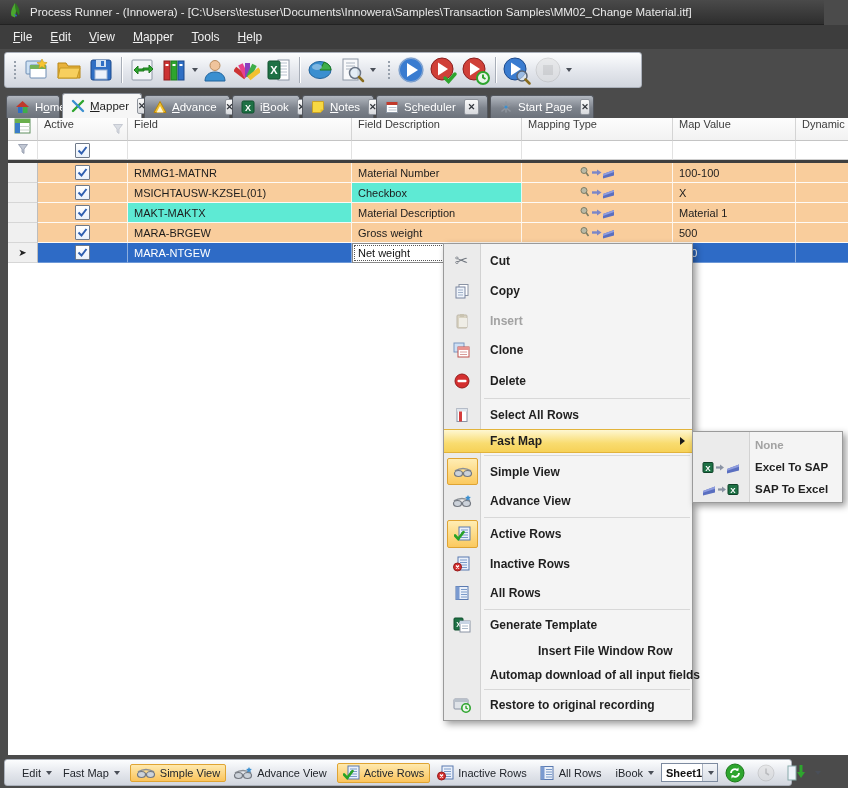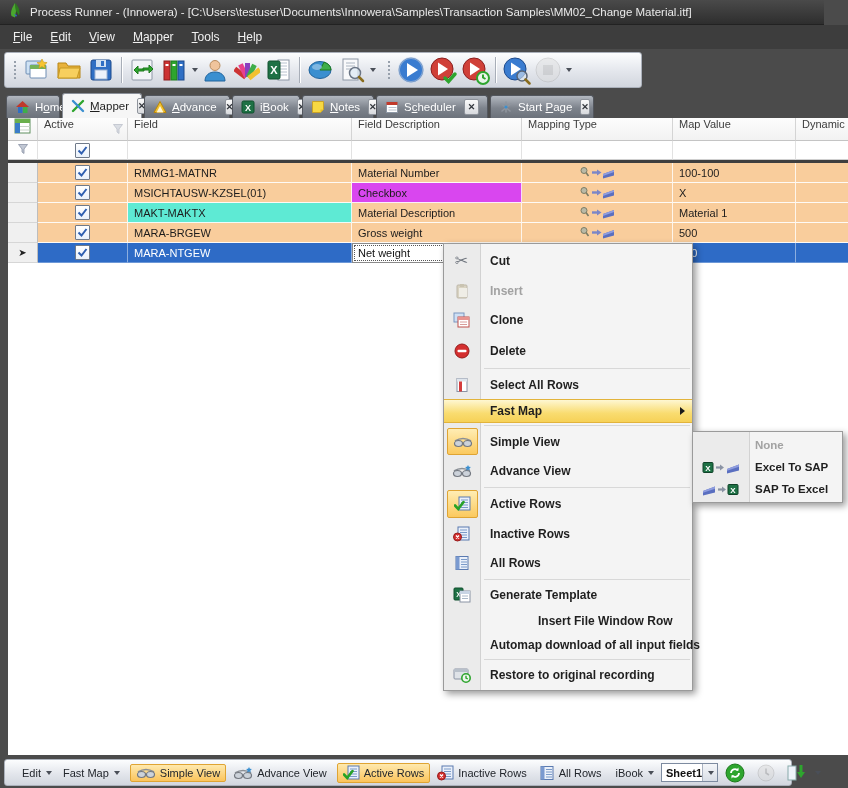--- a/index.html
+++ b/index.html
@@ -431,21 +431,21 @@
     <div class="grow" style="top:65px;height:20px;">
       <div class="gcell indcell" style="width:30px;flex:none;"></div>
       <div class="gcell dcell" style="width:90px;flex:none;background:#f9cd9c;justify-content:center;">
         <span class="checkbox">
           <svg width="11" height="11" viewBox="0 0 11 11" xmlns="http://www.w3.org/2000/svg">
             <path d="M1.5 5.5l3 3 5-6.5" stroke="#2f5fb0" stroke-width="2" fill="none"></path>
           </svg>
         </span>
       </div>
       <div class="gcell dcell" style="width:224px;flex:none;background:#f9cd9c;">MSICHTAUSW-KZSEL(01)</div>
-      <div class="gcell dcell" style="width:170px;flex:none;background:#d946ef;">Checkbox</div>
+      <div class="gcell dcell" style="width:170px;flex:none;background:#5eead4;">Checkbox</div>
       <div class="gcell dcell" style="width:151px;flex:none;background:#f9cd9c;justify-content:center;">
         <span class="micwrap" style="display:inline-flex;align-items:center;justify-content:center;">
           <svg width="36" height="13" viewBox="0 0 36 13" xmlns="http://www.w3.org/2000/svg">
             <circle cx="5" cy="4.5" r="3" fill="#b9b9a6" stroke="#7d7d66"></circle>
             <path d="M7 6.5l2.5 3.5" stroke="#7d7d66" stroke-width="1.6"></path>
             <path d="M13 6.5h5" stroke="#7a86c8" stroke-width="2.4"></path>
             <path d="M18 3.5l4.5 3-4.5 3z" fill="#7a86c8"></path>
             <path d="M24 8l11-4v5.5l-11 3z" fill="#5a6fc0"></path>
             <path d="M24 8l11-4v2l-11 4z" fill="#8f9dde"></path>
           </svg>
@@ -526,20 +526,30 @@
     <div class="editbox" style="left:344px;top:125px;width:170px;height:20px;">Net weight</div>
   </div>
 
 <div id="contextmenu" class="popupmenu" style="left:443px;top:243px;width:250px;">
     <div class="gutter" style="width:36px;"></div>
     <div class="mi" style="height:30px;">
       <span class="miicon" style="left:3px;width:29px;height:26px;">
         <span style="font-size:16px;color:#6f757e;line-height:1;">✂</span>
       </span>
       <span class="milabel" style="margin-left:46px;font-size:12px;">Cut</span>
+    </div>
+    <div class="mi" style="height:30px;">
+      <span class="miicon" style="left:3px;width:29px;height:26px;">
+        <svg width="16" height="16" viewBox="0 0 16 16" xmlns="http://www.w3.org/2000/svg">
+          <rect x="5" y="1.5" width="9" height="11" fill="#fff" stroke="#8a93a4"></rect>
+          <rect x="2" y="4" width="9" height="11" fill="#eef3fa" stroke="#7a86a0"></rect>
+          <path d="M4 7h5M4 9.5h5M4 12h5" stroke="#9fb0c8"></path>
+        </svg>
+      </span>
+      <span class="milabel" style="margin-left:46px;font-size:12px;">Copy</span>
     </div>
     <div class="mi disabled" style="height:29px;">
       <span class="miicon" style="left:3px;width:29px;height:25px;">
         <svg width="16" height="16" viewBox="0 0 16 16" xmlns="http://www.w3.org/2000/svg">
           <g opacity=".5">
             <rect x="3" y="2" width="10" height="13" rx="1" fill="#c9bd9a" stroke="#8f8468"></rect>
             <rect x="6" y="1" width="4" height="3" fill="#a89c78"></rect>
             <rect x="5" y="5" width="8" height="9" fill="#f4f0e2"></rect>
           </g>
         </svg>

